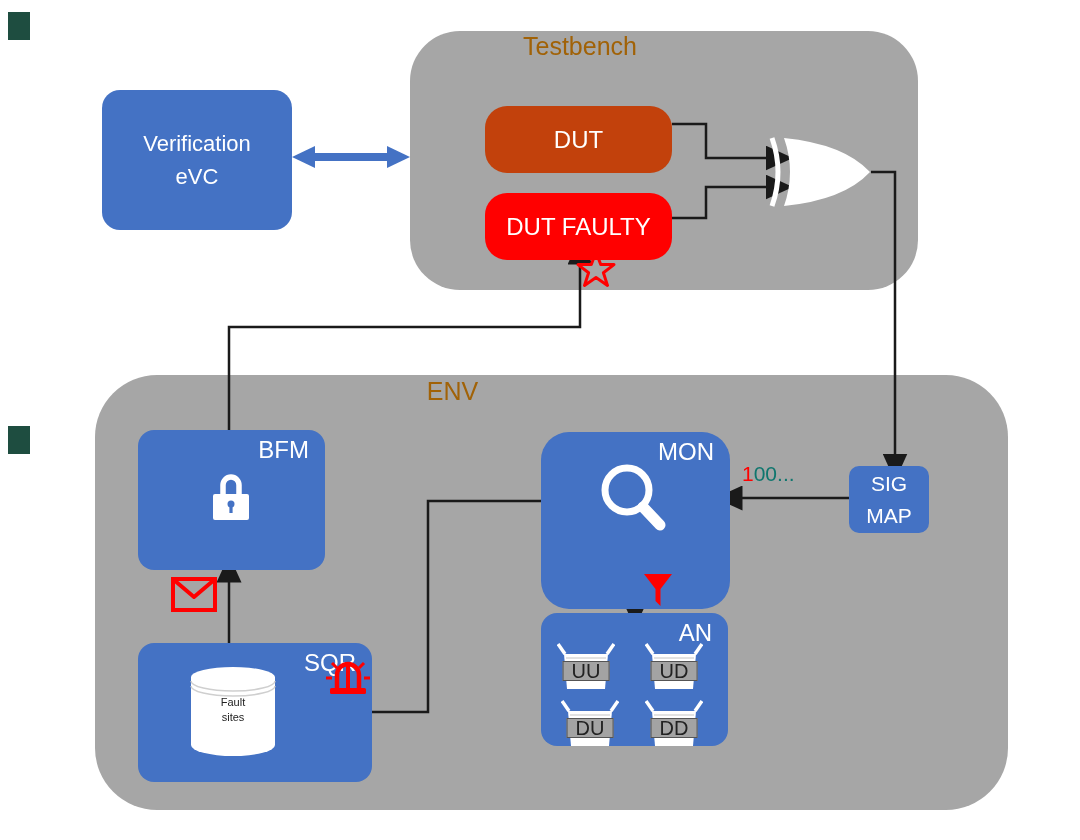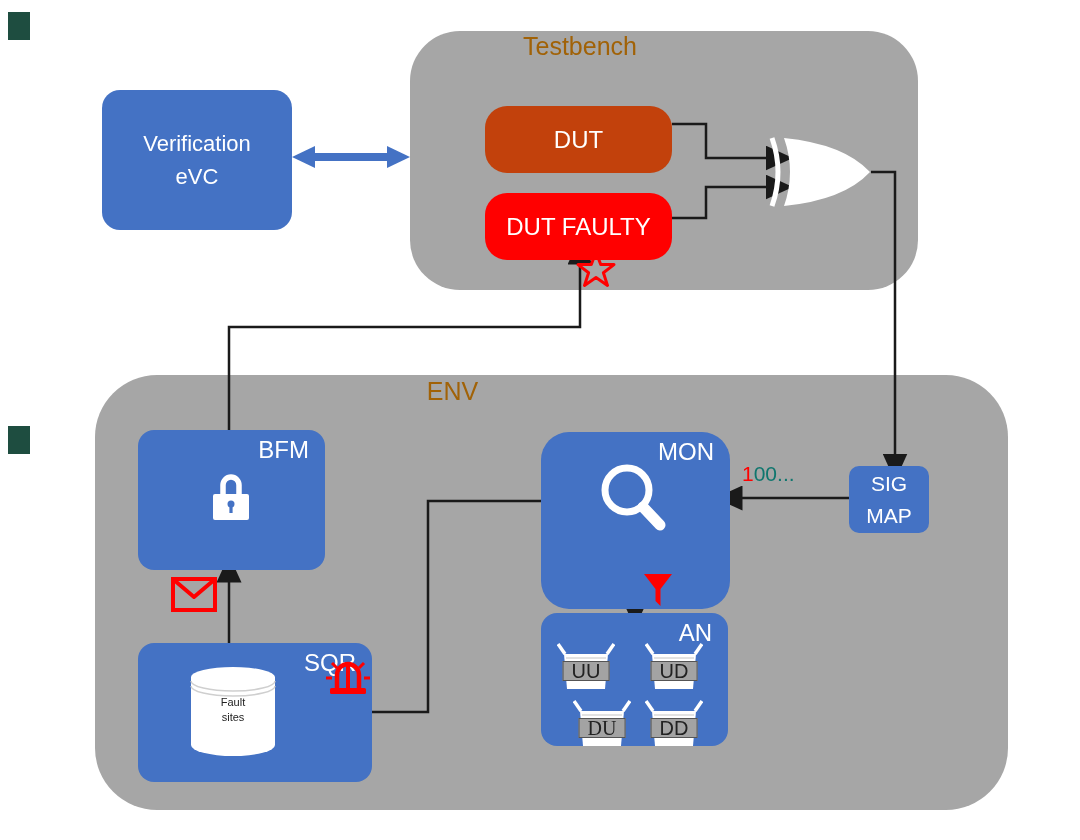--- a/index.html
+++ b/index.html
@@ -143,21 +143,21 @@
     <div class="anbox" style="left:104px;top:28px;">
       <svg width="58" height="52" viewBox="0 0 58 52">
         <polygon points="7,13 51,13 48,48 10,48" fill="#fff"></polygon>
         <line x1="9" y1="17" x2="49" y2="17" stroke="#d8d8d8" stroke-width="1.5"></line>
         <line x1="9" y1="21" x2="49" y2="21" stroke="#d8d8d8" stroke-width="1.5"></line>
         <line x1="8" y1="13" x2="1" y2="3" stroke="#fff" stroke-width="3.5"></line>
         <line x1="50" y1="13" x2="57" y2="3" stroke="#fff" stroke-width="3.5"></line>
       </svg>
       <span class="anbox-label">UD</span>
     </div>
-    <div class="anbox" style="left:32px;top:85px;font-family:Liberation Serif, serif;">
+    <div class="anbox" style="left:20px;top:85px;">
       <svg width="58" height="52" viewBox="0 0 58 52">
         <polygon points="7,13 51,13 48,48 10,48" fill="#fff"></polygon>
         <line x1="9" y1="17" x2="49" y2="17" stroke="#d8d8d8" stroke-width="1.5"></line>
         <line x1="9" y1="21" x2="49" y2="21" stroke="#d8d8d8" stroke-width="1.5"></line>
         <line x1="8" y1="13" x2="1" y2="3" stroke="#fff" stroke-width="3.5"></line>
         <line x1="50" y1="13" x2="57" y2="3" stroke="#fff" stroke-width="3.5"></line>
       </svg>
       <span class="anbox-label">DU</span>
     </div>
     <div class="anbox" style="left:104px;top:85px;">

